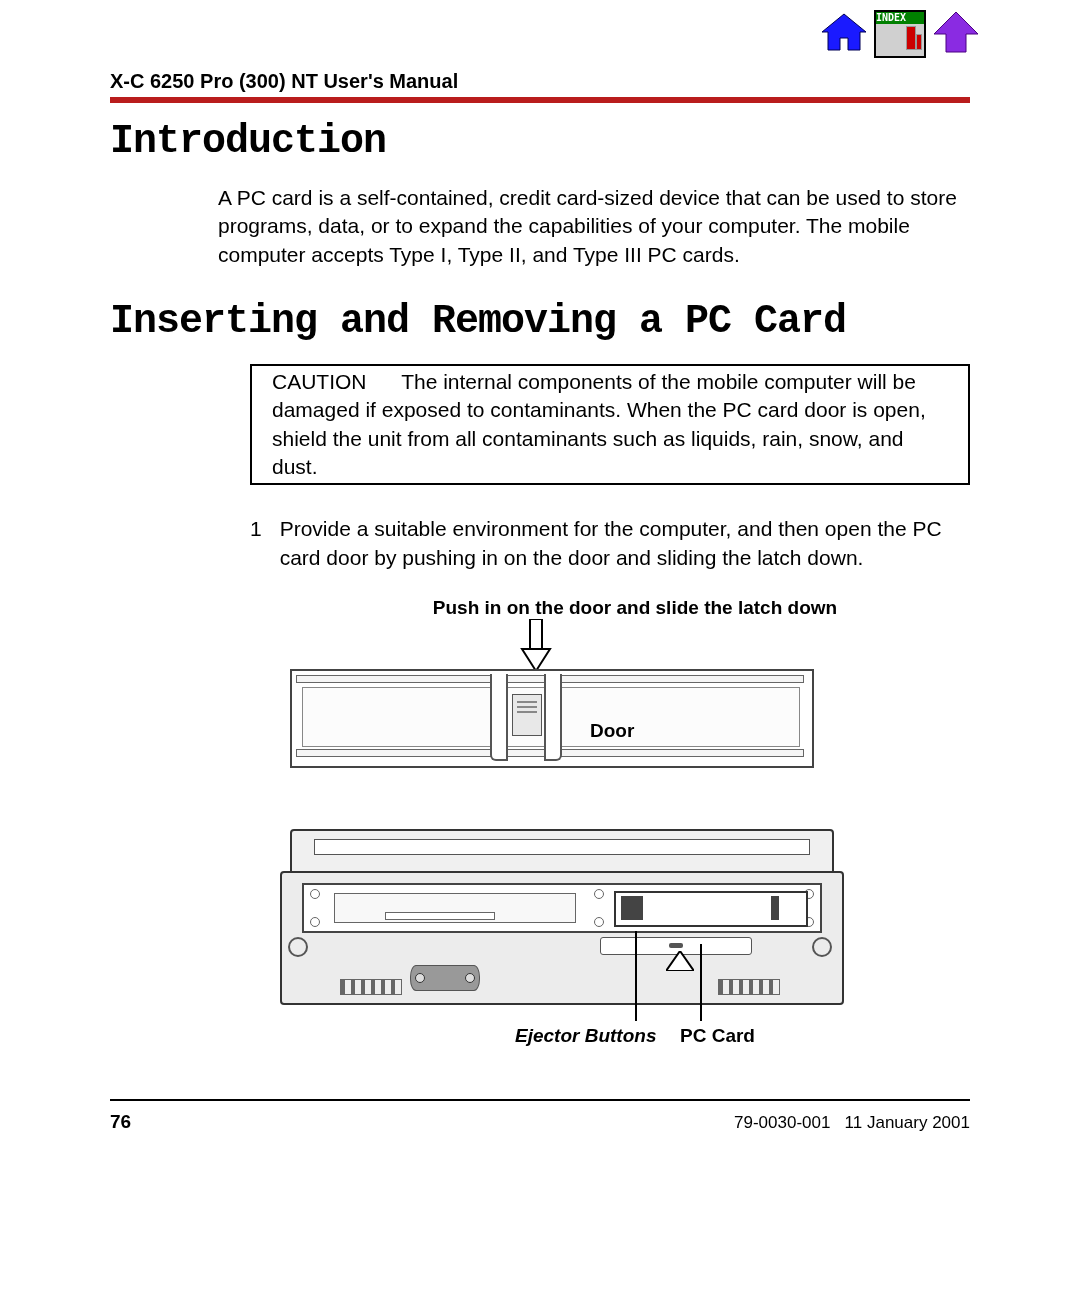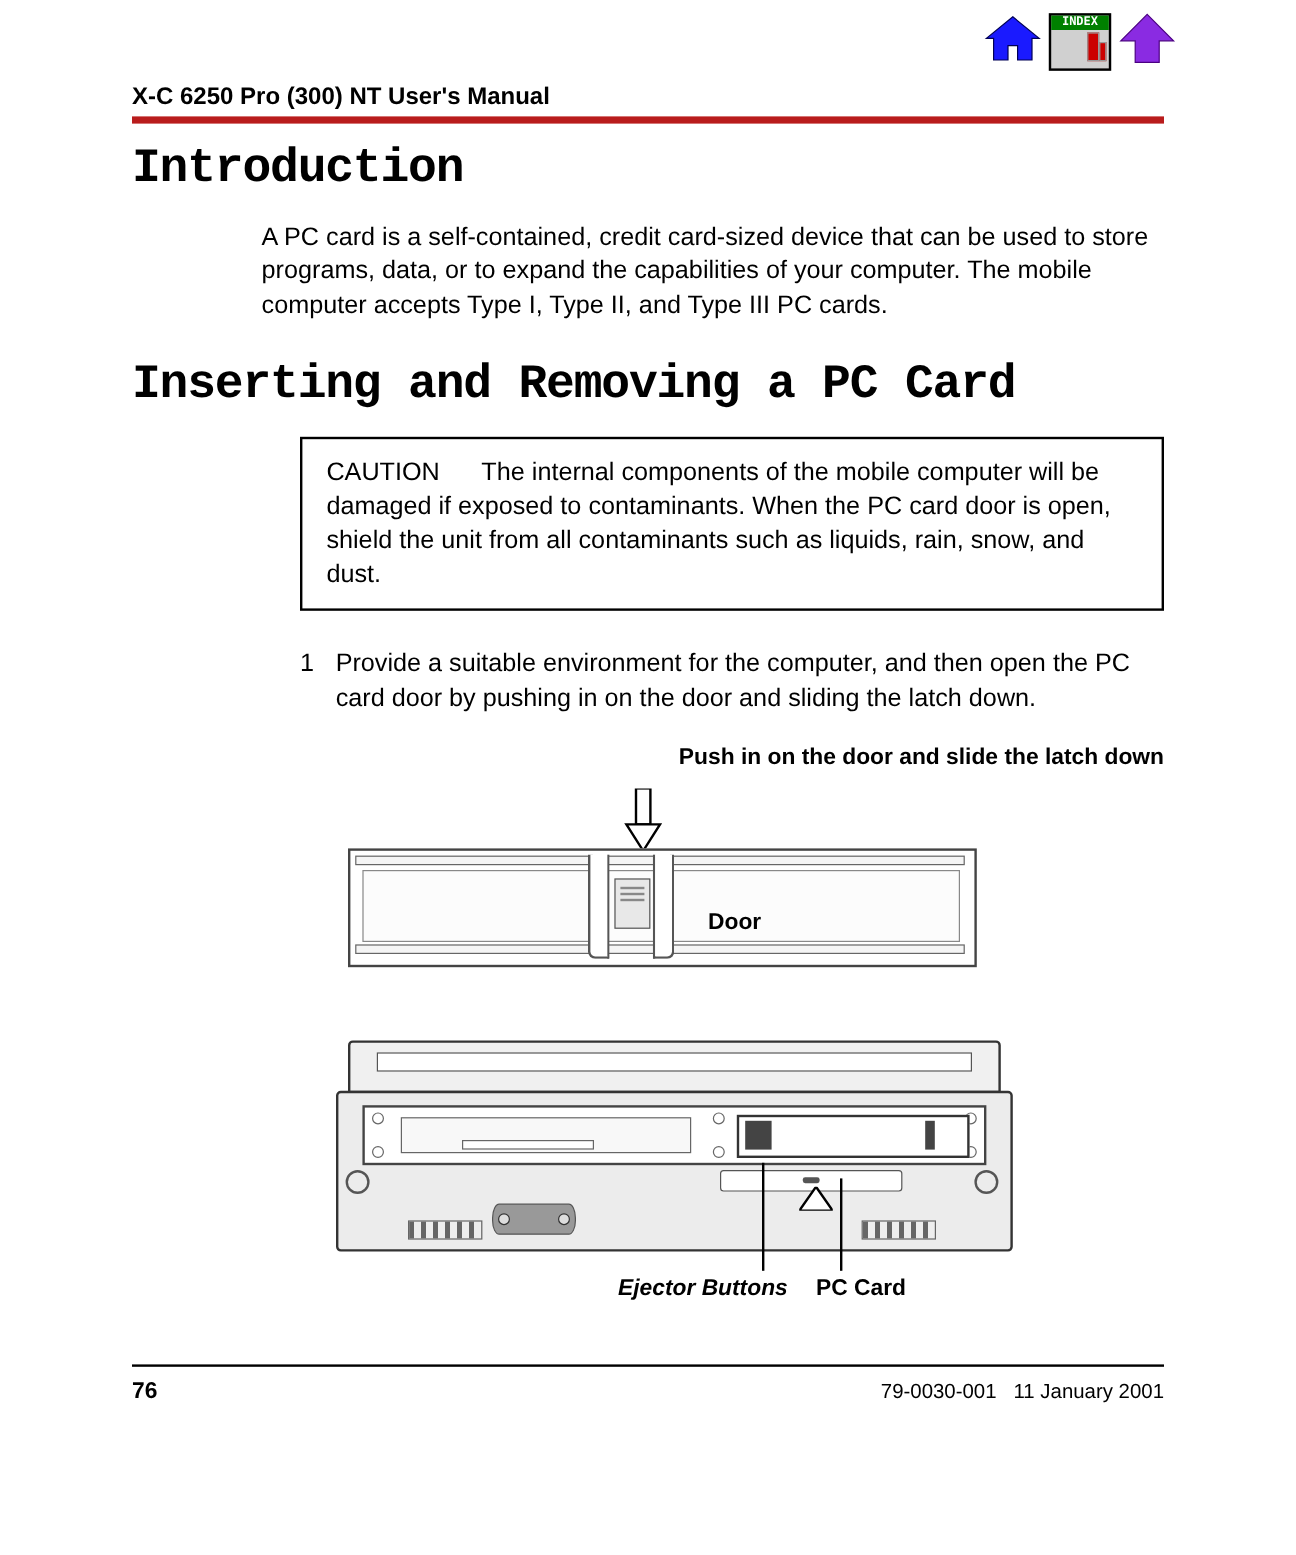--- a/index.html
+++ b/index.html
@@ -32,21 +32,21 @@
     background: #d0d0d0;
     position: relative;
     display: flex;
     flex-direction: column;
   }
   .icon-index-box .label {
     background: #008000;
     color: #fff;
     font-size: 10px;
     font-weight: bold;
-    text-align: center;
+    text-align: left;
     line-height: 12px;
     font-family: monospace;
   }
   .icon-index-box .tabs {
     flex: 1;
     position: relative;
   }
   .icon-index-box .tabs::before,
   .icon-index-box .tabs::after {
     content: "";
@@ -83,21 +83,21 @@
   }
   .body-text {
     margin-left: 108px;
     font-size: 21px;
     line-height: 1.35;
     margin-bottom: 30px;
   }
   .caution-box {
     margin-left: 140px;
     border: 2px solid #000;
-    padding: 14px 20px;
+    padding: 2px 20px;
     font-size: 21px;
     line-height: 1.35;
     margin-bottom: 30px;
   }
   .caution-label {
     font-weight: normal;
     display: inline;
   }
   .subhead {
     margin-left: 140px;
@@ -115,23 +115,23 @@
   .step-num {
     flex-shrink: 0;
   }
   .figure-area {
     margin-left: 170px;
     margin-bottom: 30px;
   }
   .fig-caption {
     font-weight: bold;
     font-size: 19px;
-    text-align: right;
+    text-align: center;
     margin-left: 20px;
-    margin-bottom: 14px;
+    margin-bottom: 0;
   }
   .fig1 {
     position: relative;
     width: 520px;
     height: 170px;
     margin-left: 10px;
   }
   .fig-arrow-down {
     position: absolute;
     left: 228px;

